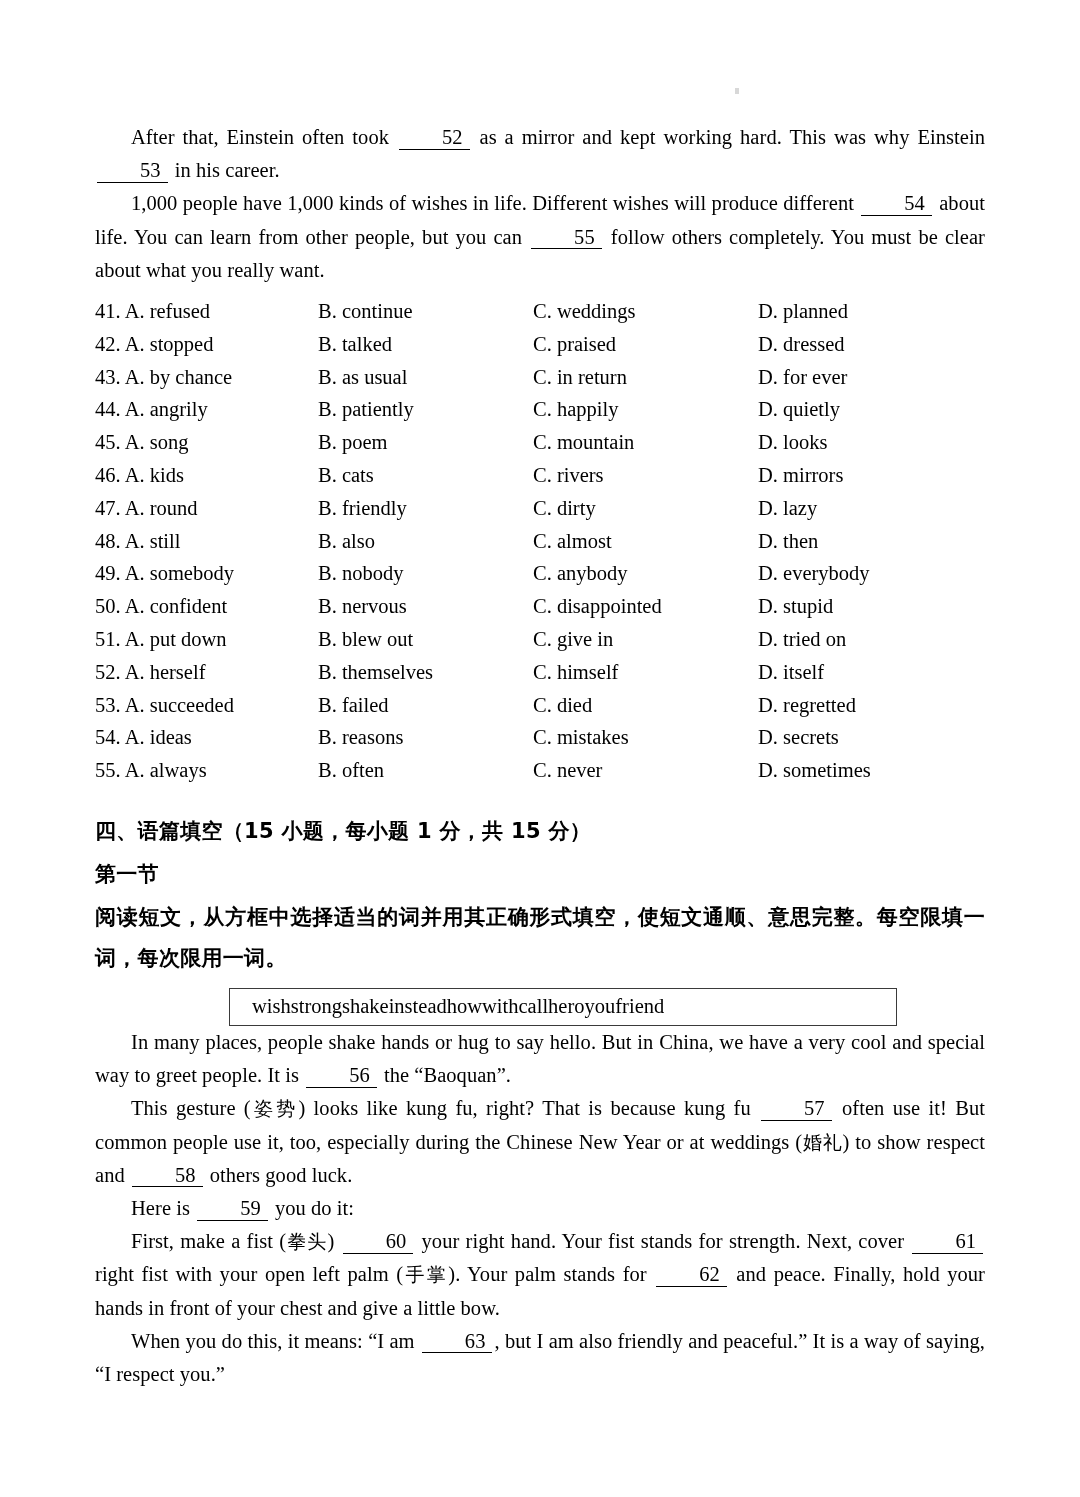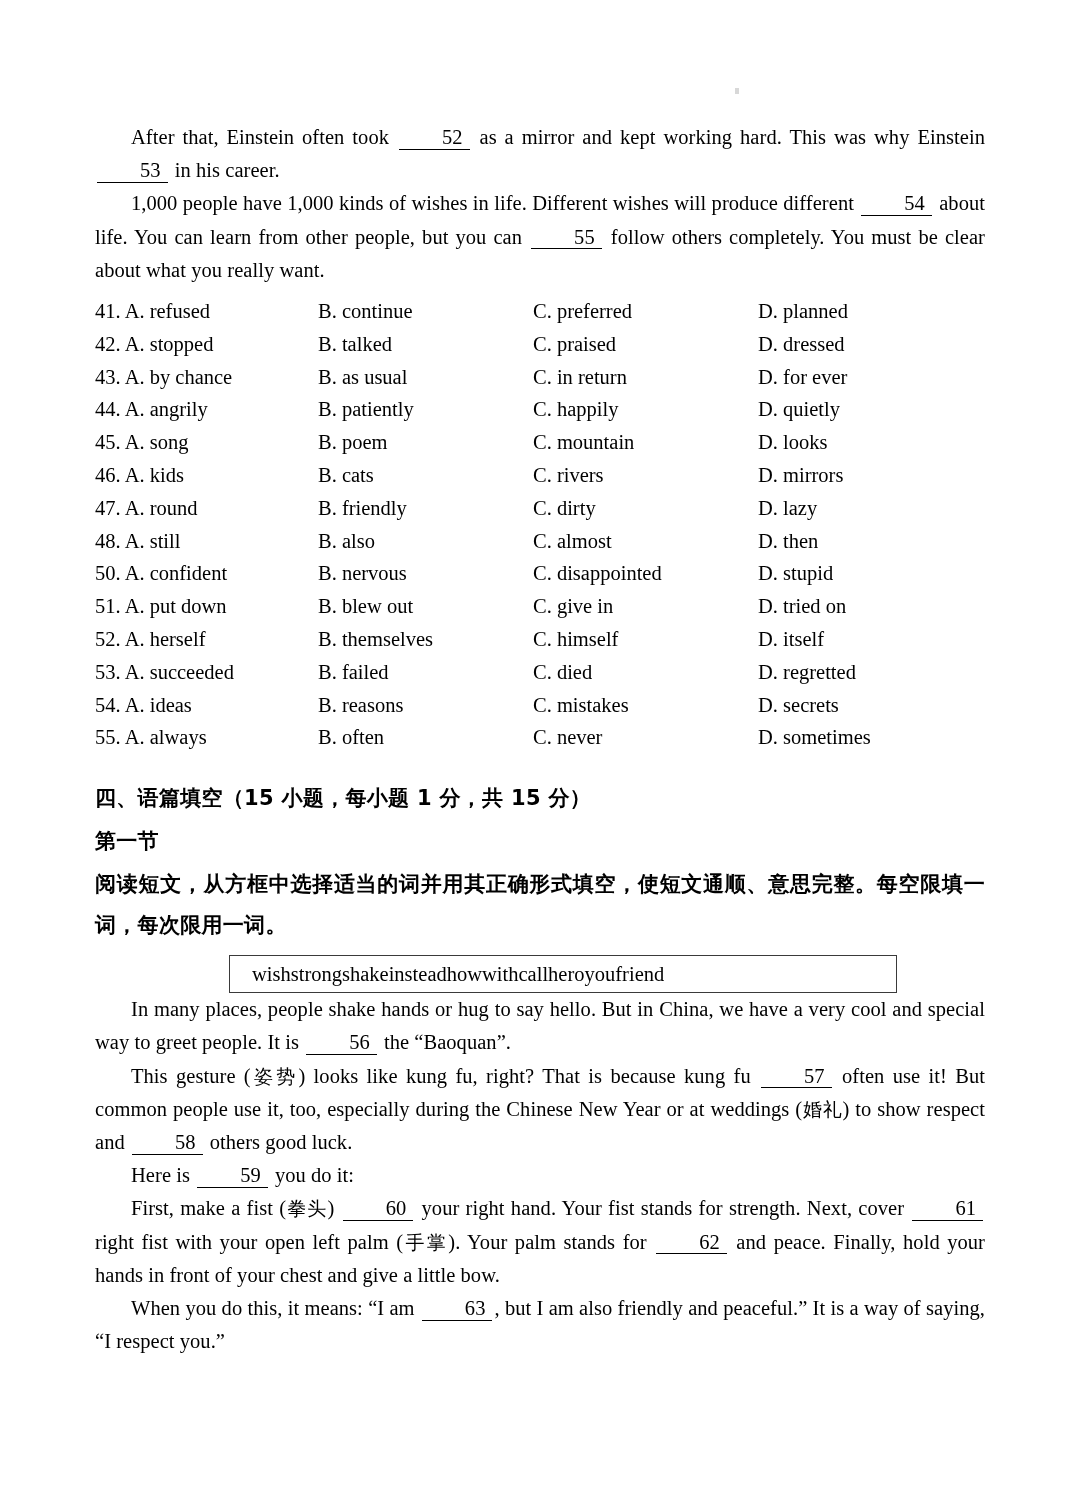--- a/index.html
+++ b/index.html
@@ -131,21 +131,21 @@
 
     <p class="body indent">
       <span>1,000 people have 1,000 kinds of wishes in life. Different wishes will produce different </span><span class="blank">54</span><span> about life. You can learn from other people, but you can </span><span class="blank">55</span><span> follow others completely. You must be clear about what you really want.</span>
     </p>
 
     <table class="options">
       <tbody>
         <tr>
             <td class="col-a"><span>41.</span> <span>A. refused</span></td>
             <td class="col-b">B. continue</td>
-            <td class="col-c">C. preferred</td>
+            <td class="col-c">C. weddings</td>
             <td class="col-d">D. planned</td>
           </tr>
         <tr>
             <td class="col-a"><span>42.</span> <span>A. stopped</span></td>
             <td class="col-b">B. talked</td>
             <td class="col-c">C. praised</td>
             <td class="col-d">D. dressed</td>
           </tr>
         <tr>
             <td class="col-a"><span>43.</span> <span>A. by chance</span></td>
@@ -175,20 +175,26 @@
             <td class="col-a"><span>47.</span> <span>A. round</span></td>
             <td class="col-b">B. friendly</td>
             <td class="col-c">C. dirty</td>
             <td class="col-d">D. lazy</td>
           </tr>
         <tr>
             <td class="col-a"><span>48.</span> <span>A. still</span></td>
             <td class="col-b">B. also</td>
             <td class="col-c">C. almost</td>
             <td class="col-d">D. then</td>
+          </tr>
+        <tr>
+            <td class="col-a"><span>49.</span> <span>A. somebody</span></td>
+            <td class="col-b">B. nobody</td>
+            <td class="col-c">C. anybody</td>
+            <td class="col-d">D. everybody</td>
           </tr>
         <tr>
             <td class="col-a"><span>50.</span> <span>A. confident</span></td>
             <td class="col-b">B. nervous</td>
             <td class="col-c">C. disappointed</td>
             <td class="col-d">D. stupid</td>
           </tr>
         <tr>
             <td class="col-a"><span>51.</span> <span>A. put down</span></td>
             <td class="col-b">B. blew out</td>

